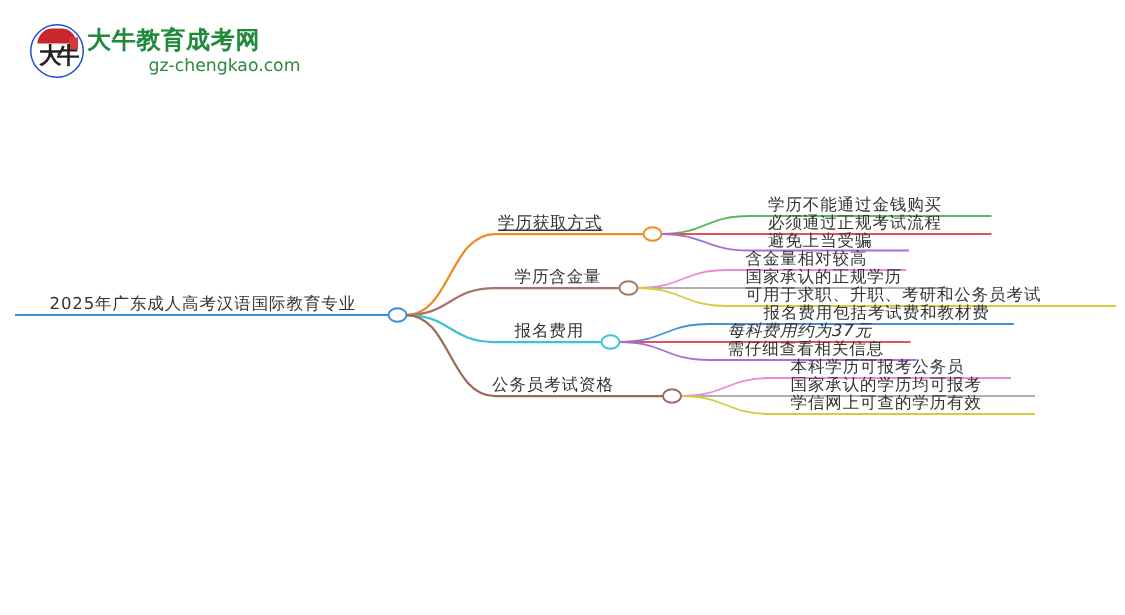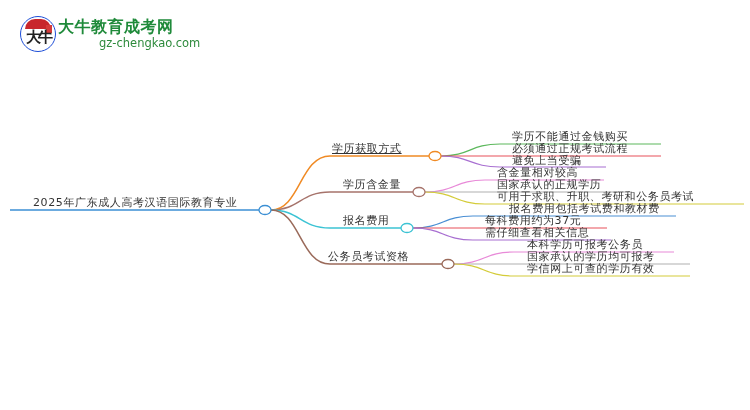--- a/index.html
+++ b/index.html
@@ -72,18 +72,18 @@
 
 <div class="lbl" style="left:512px; top:131px;">学历不能通过金钱购买</div>
 <div class="lbl" style="left:512px; top:143px;">必须通过正规考试流程</div>
 <div class="lbl" style="left:512px; top:155px;">避免上当受骗</div>
 
 <div class="lbl" style="left:497px; top:167px;">含金量相对较高</div>
 <div class="lbl" style="left:497px; top:179px;">国家承认的正规学历</div>
 <div class="lbl" style="left:497px; top:191px;">可用于求职、升职、考研和公务员考试</div>
 
 <div class="lbl" style="left:485px; top:203px;margin-left:24px;">报名费用包括考试费和教材费</div>
-<div class="lbl" style="left:485px; top:215px;">每科费用约为37元</div>
+<div class="lbl" style="left:485px; top:215px;font-style:italic;">每科费用约为37元</div>
 <div class="lbl" style="left:485px; top:227px;">需仔细查看相关信息</div>
 
 <div class="lbl" style="left:527px; top:239px;text-align:center;">本科学历可报考公务员</div>
 <div class="lbl" style="left:527px; top:251px;">国家承认的学历均可报考</div>
 <div class="lbl" style="left:527px; top:263px;">学信网上可查的学历有效</div>
 
 </body></html>

